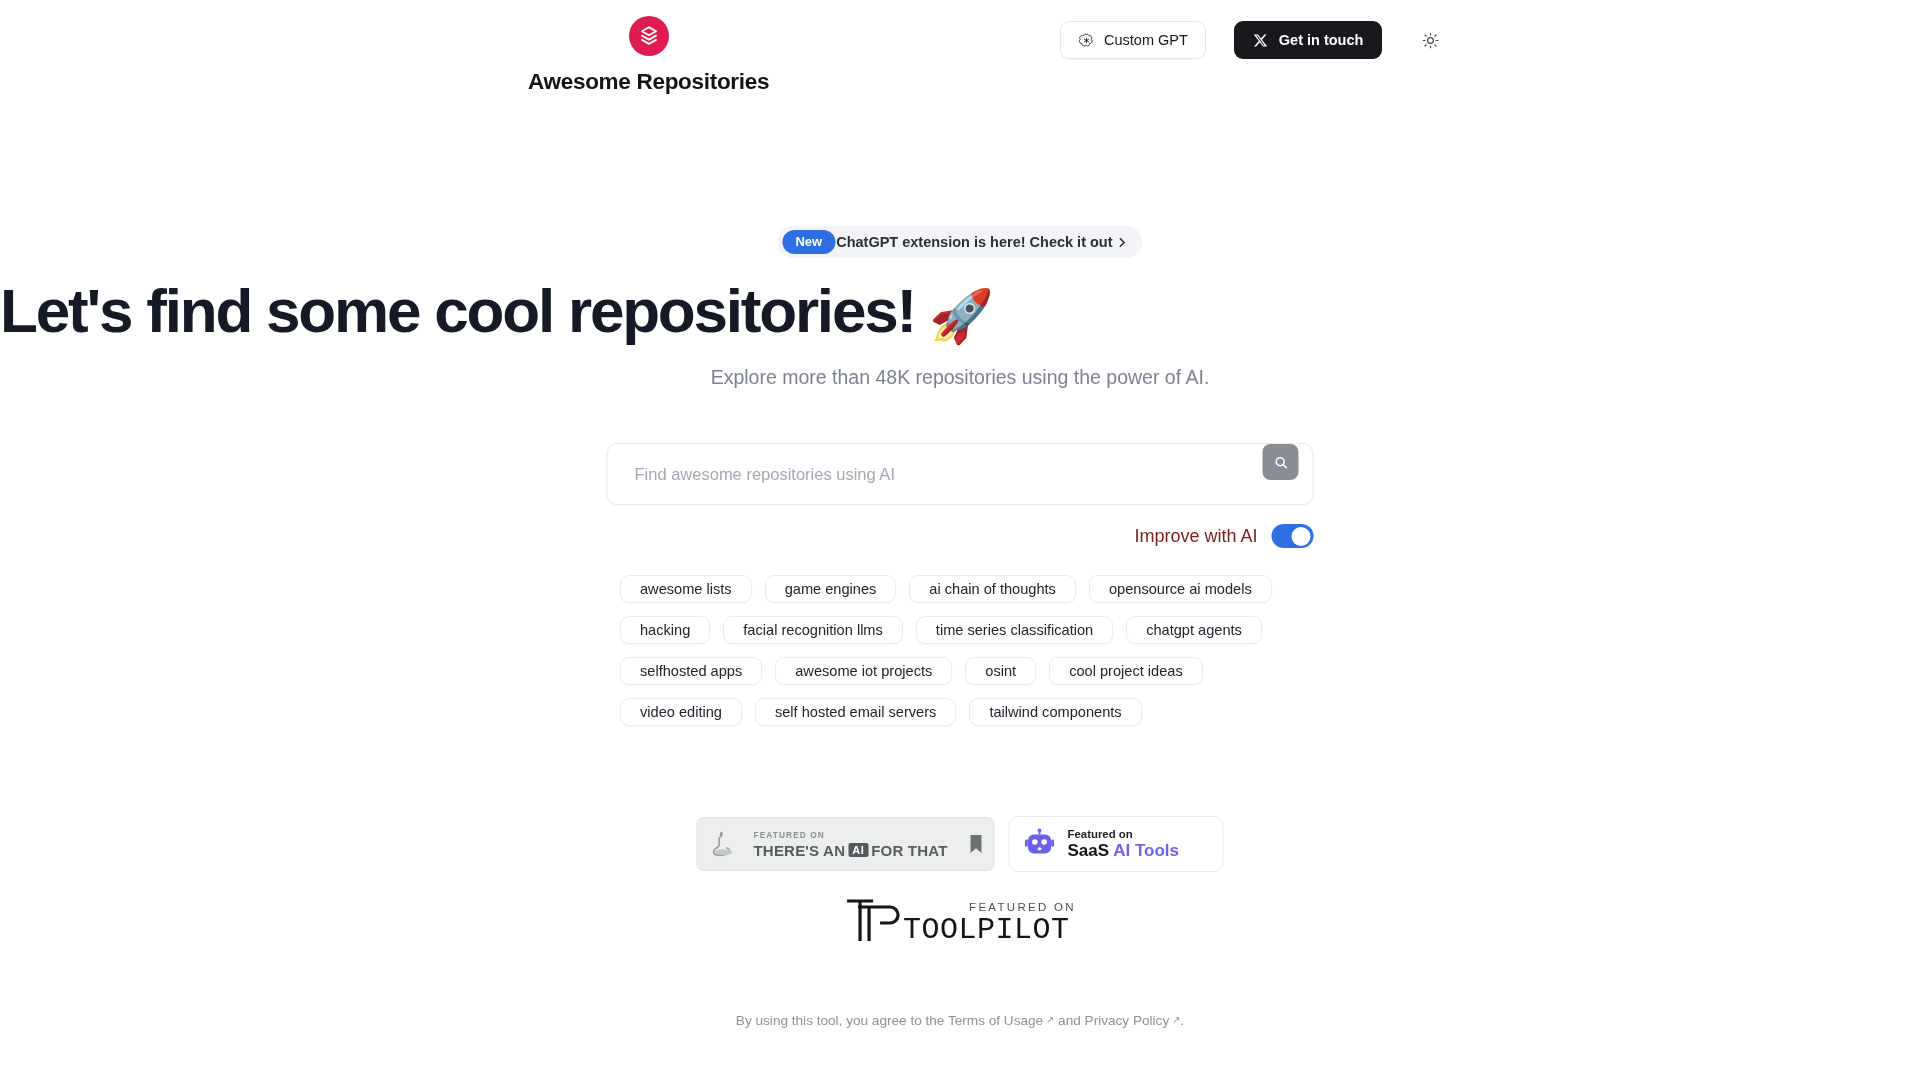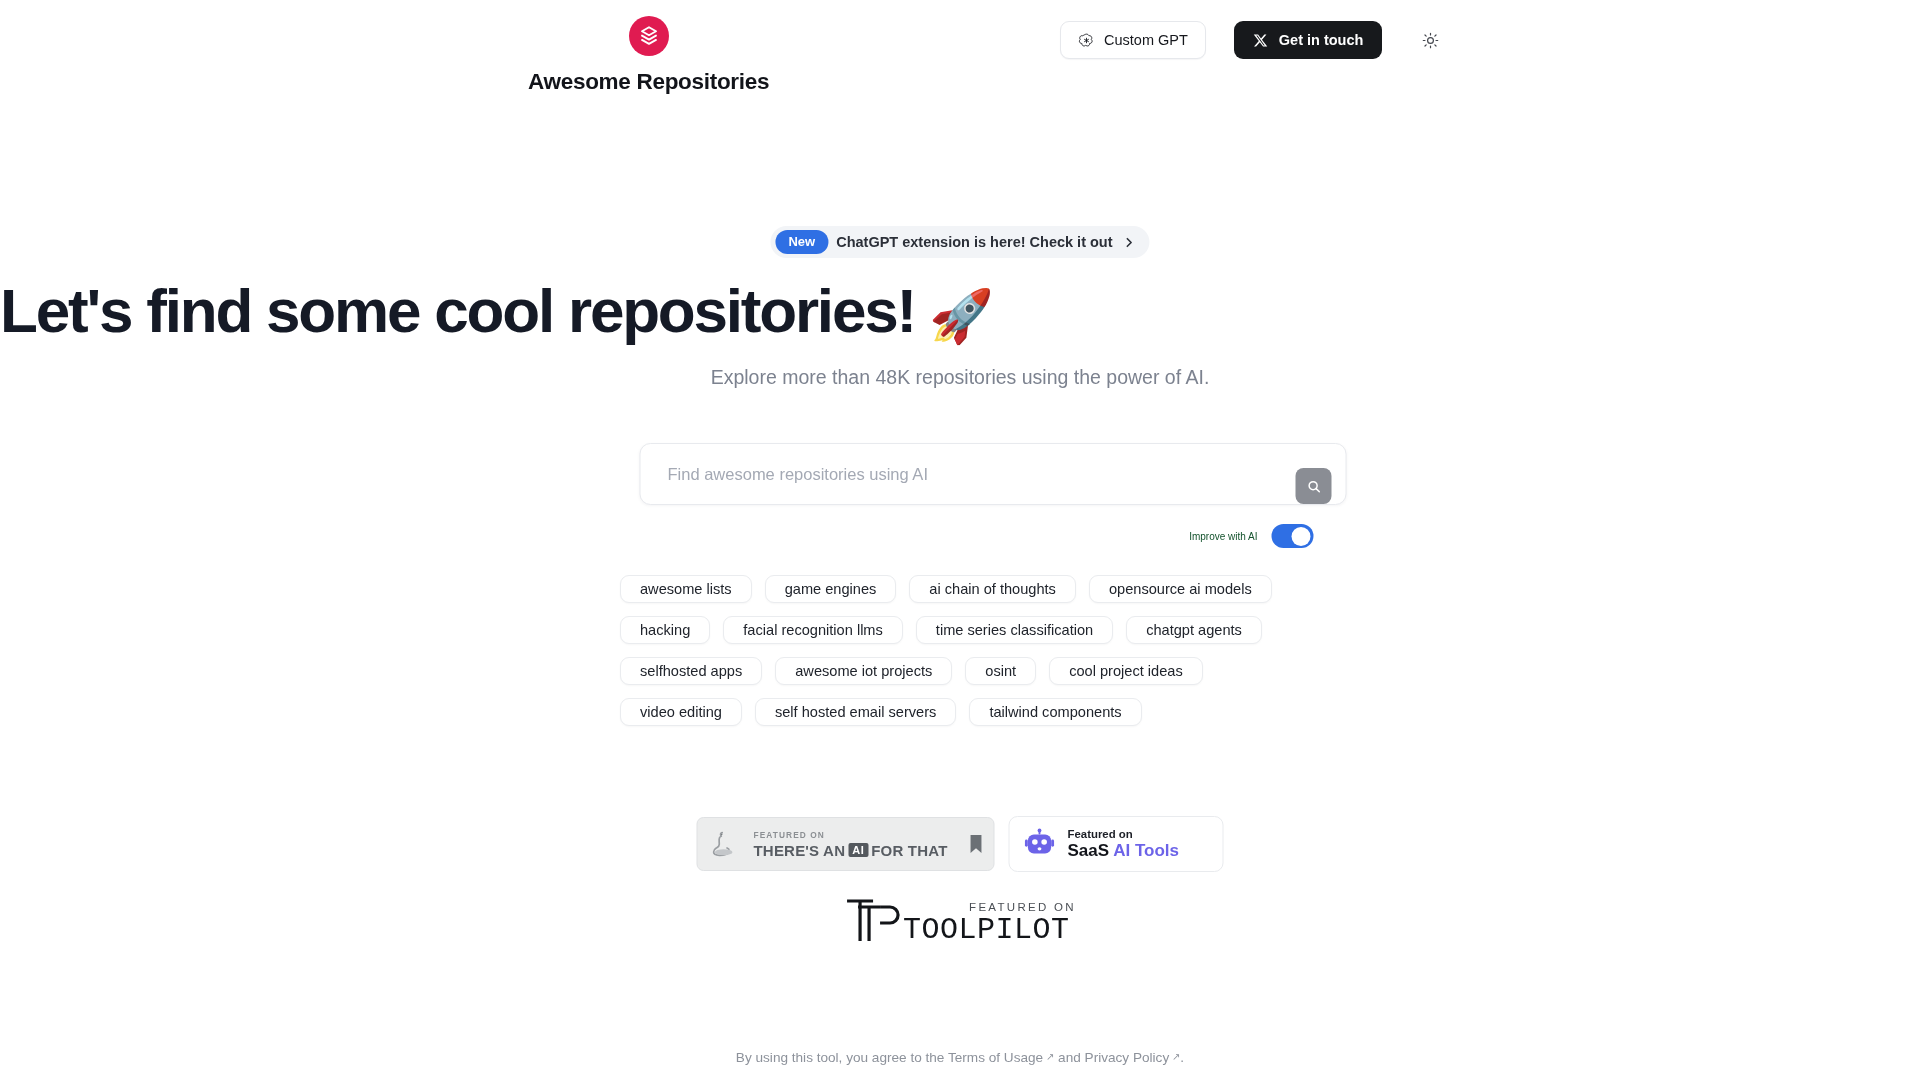--- a/index.html
+++ b/index.html
@@ -117,21 +117,21 @@
     width: 1920px;
   }
 
   .announce {
     position: absolute;
     top: 226px;
     left: 50%;
     transform: translateX(-50%);
     display: flex;
     align-items: center;
-    gap: 8px;
+    gap: 1px;
     height: 32px;
     padding: 0 14px 0 5px;
     background: #f2f4f7;
     border-radius: 999px;
     cursor: pointer;
     white-space: nowrap;
   }
   .announce-badge {
     background: #2f6fe4;
     color: #ffffff;
@@ -192,22 +192,21 @@
   }
   .search-box {
     position: relative;
     width: 707px;
     height: 62px;
     background: #ffffff;
     border: 1px solid #e8eaee;
     border-radius: 11px;
     box-shadow: 0 1px 3px rgba(16,24,40,0.045);
     display: flex;
-    align-items: flex-end;
-    margin-left: 33px;
+    align-items: flex-start;
   }
   .search-input {
     flex: 1;
     height: 100%;
     border: none;
     outline: none;
     background: transparent;
     font-family: "Liberation Sans", sans-serif;
     font-size: 16.5px;
     color: #16181d;
@@ -234,22 +233,22 @@
     top: 524px;
     left: 50%;
     transform: translateX(-50%);
     width: 707px;
     display: flex;
     align-items: center;
     justify-content: flex-end;
     gap: 14px;
   }
   .improve-label {
-    font-size: 10px;
-    color: #14532d;
+    font-size: 18px;
+    color: #7f1d1d;
     font-weight: 400;
   }
   .toggle {
     width: 42px; height: 24px;
     border-radius: 999px;
     background: #2f6fe4;
     position: relative;
     cursor: pointer;
     flex: none;
     border: none;
@@ -396,21 +395,21 @@
     letter-spacing: 0.5px;
     color: #131519;
     font-family: "Liberation Mono", monospace;
     font-weight: 400;
     line-height: 1;
   }
 
   
   .footer {
     position: absolute;
-    top: 1050px;
+    top: 1013px;
     width: 1920px;
     text-align: center;
     font-size: 13.6px;
     color: #8d929b;
   }
   .footer a {
     color: #8d929b;
     text-decoration: none;
     cursor: pointer;
   }

